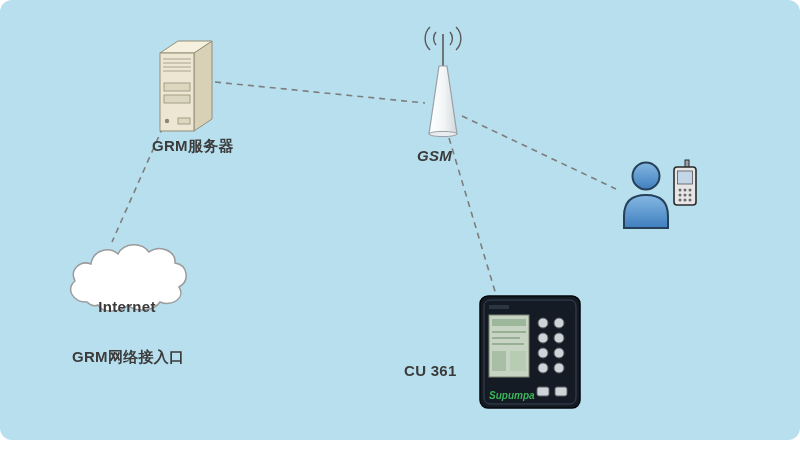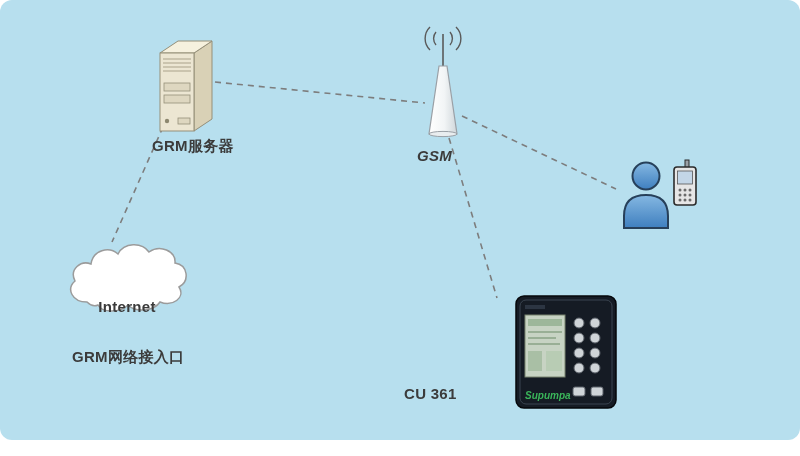--- a/index.html
+++ b/index.html
@@ -125,21 +125,21 @@
                C128,29 130,45 119,51
                C126,62 112,71 100,66
                C94,75 76,77 68,69
                C60,77 42,77 38,69
                C34,71 30,69 27,66 Z" fill="#ffffff" stroke="#9b9b9b" stroke-width="1.5"></path>
     </svg>
   </div>
   <div class="label center" style="left:60px; top:266px; width:134px;margin-top:32px;">Internet</div>
   <div class="label" style="left:72px; top:328px;margin-top:20px;">GRM网络接入口</div>
 
-  <div class="node" style="left:479px; top:295px;margin-left:36px;">
+  <div class="node" style="left:479px; top:295px;">
     <svg width="102" height="114" viewBox="0 0 102 114">
       <rect x="1" y="1" width="100" height="112" rx="8" fill="#151b24" stroke="#05070a" stroke-width="1.5"></rect>
       <rect x="5" y="5" width="92" height="104" rx="6" fill="none" stroke="#3a4450" stroke-width="1"></rect>
       <rect x="10" y="10" width="20" height="4" fill="#2c3542"></rect>
 
       <rect x="10" y="20" width="40" height="62" fill="#c7d3c3" stroke="#79836f" stroke-width="1"></rect>
       <rect x="13" y="24" width="34" height="7" fill="#9db79a"></rect>
       <line x1="13" y1="37" x2="47" y2="37" stroke="#8aa386" stroke-width="1.5"></line>
       <line x1="13" y1="43" x2="41" y2="43" stroke="#8aa386" stroke-width="1.5"></line>
       <line x1="13" y1="49" x2="45" y2="49" stroke="#8aa386" stroke-width="1.5"></line>
@@ -154,15 +154,15 @@
         <circle cx="64" cy="58" r="5"></circle>
         <circle cx="80" cy="58" r="5"></circle>
         <circle cx="64" cy="73" r="5"></circle>
         <circle cx="80" cy="73" r="5"></circle>
         <rect x="58" y="92" width="12" height="9" rx="2"></rect>
         <rect x="76" y="92" width="12" height="9" rx="2"></rect>
       </g>
       <text x="10" y="104" font-size="10" font-weight="bold" font-style="italic" fill="#3ab55a" font-family="Liberation Sans, sans-serif">Supumpa</text>
     </svg>
   </div>
-  <div class="label" style="left:404px; top:362px;margin-top:23px;">CU 361</div>
+  <div class="label" style="left:404px; top:362px;">CU 361</div>
 
 </div>
 
 </body></html>

